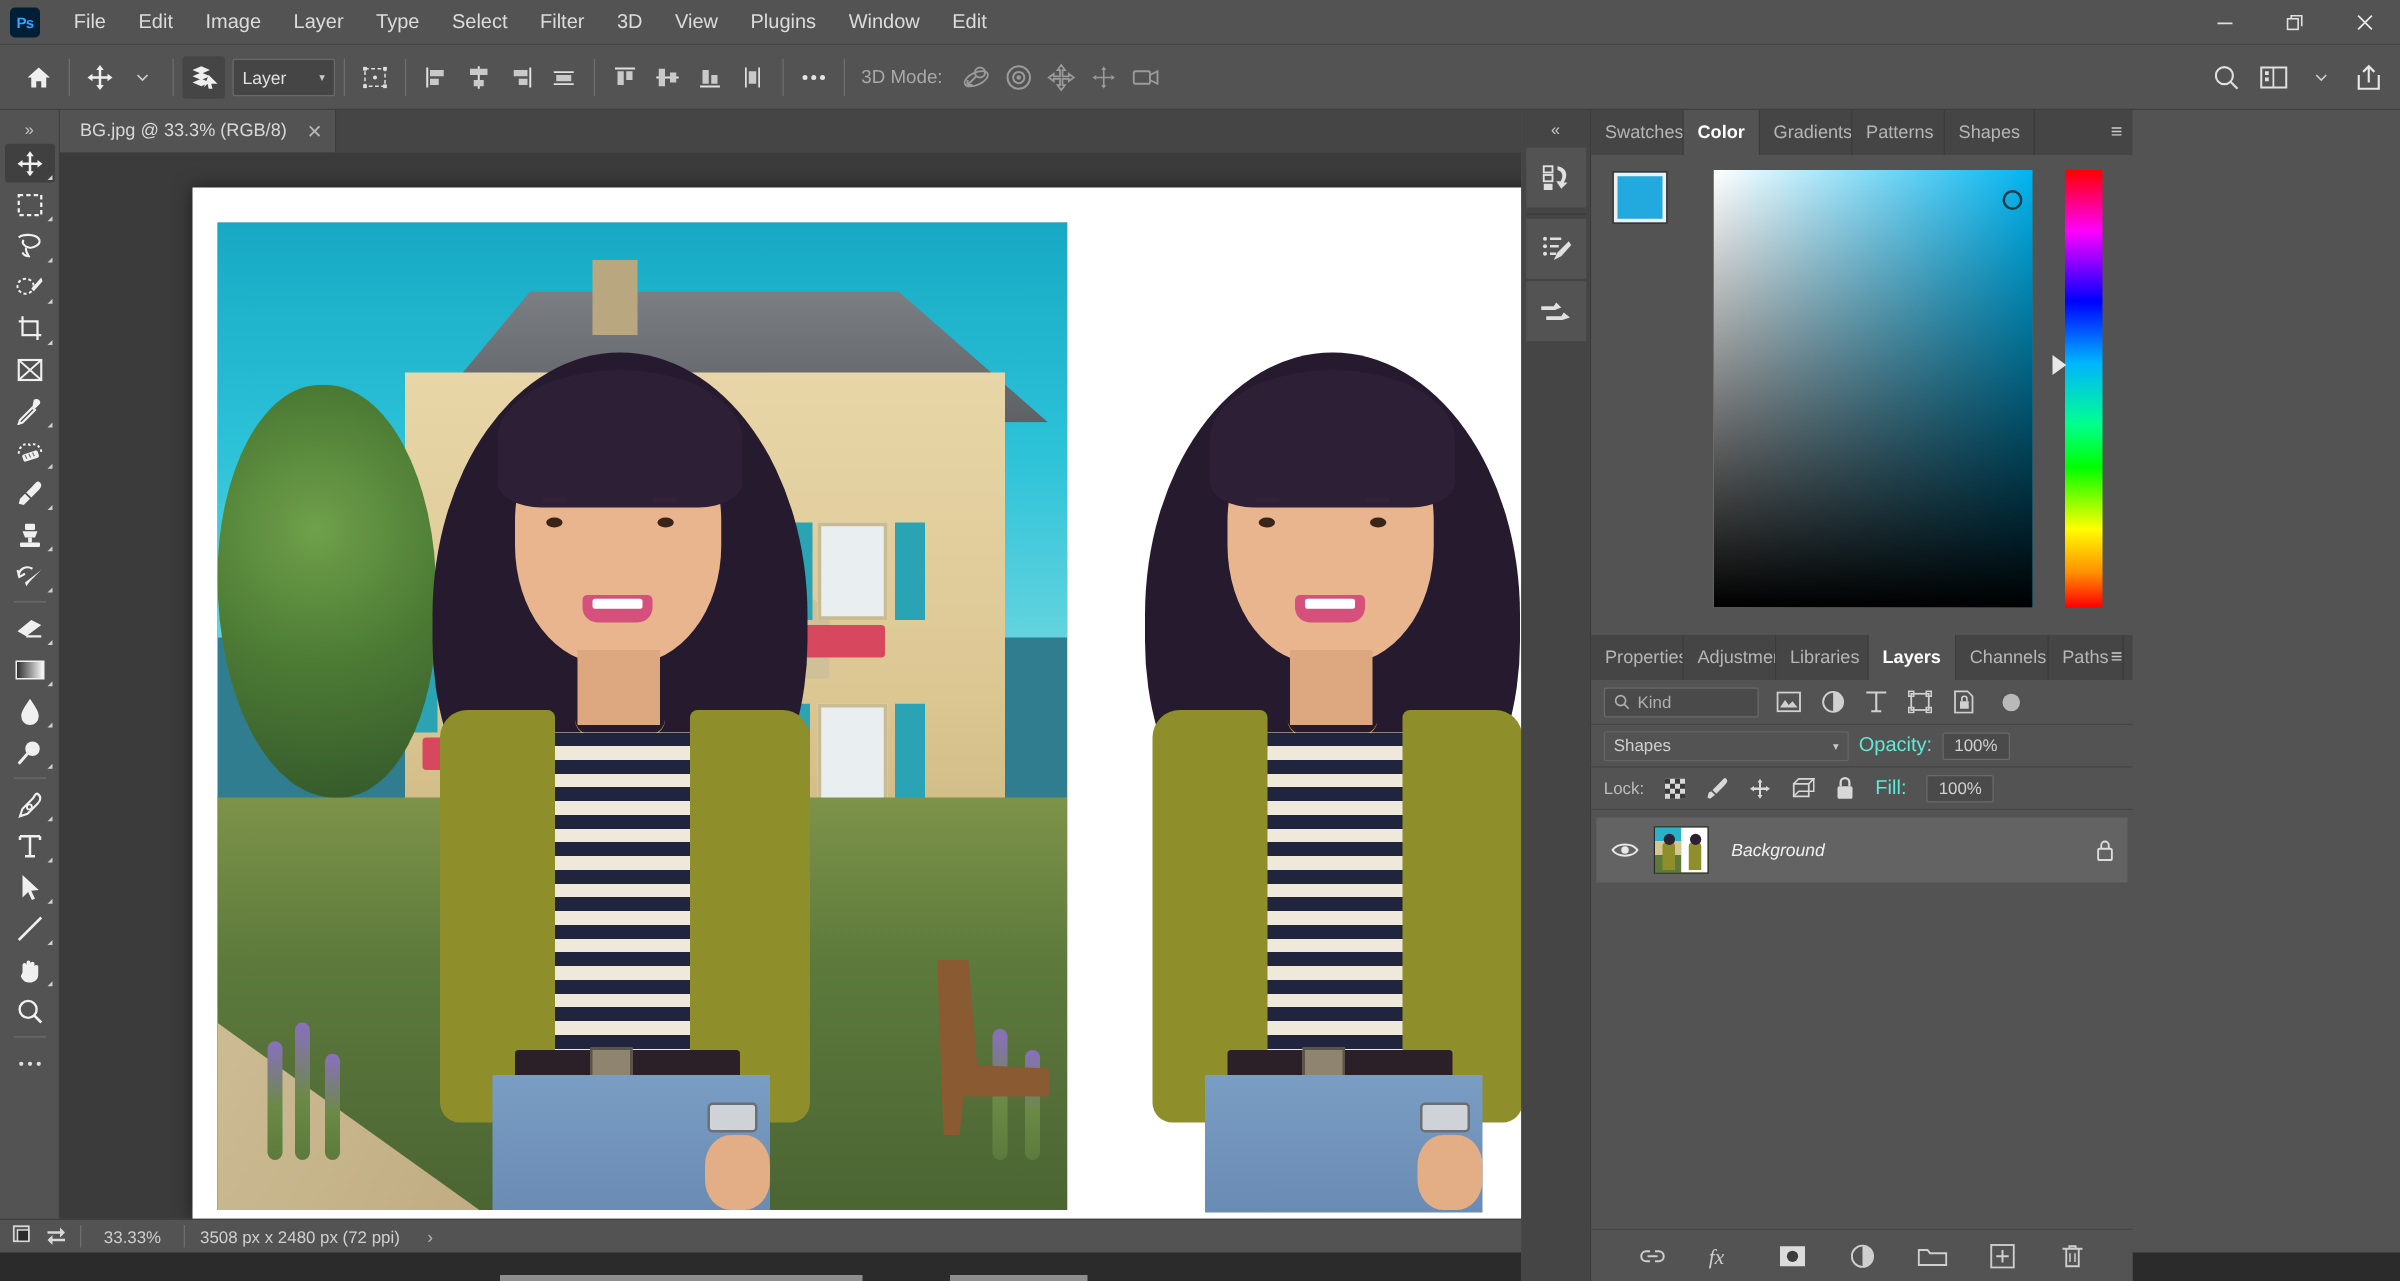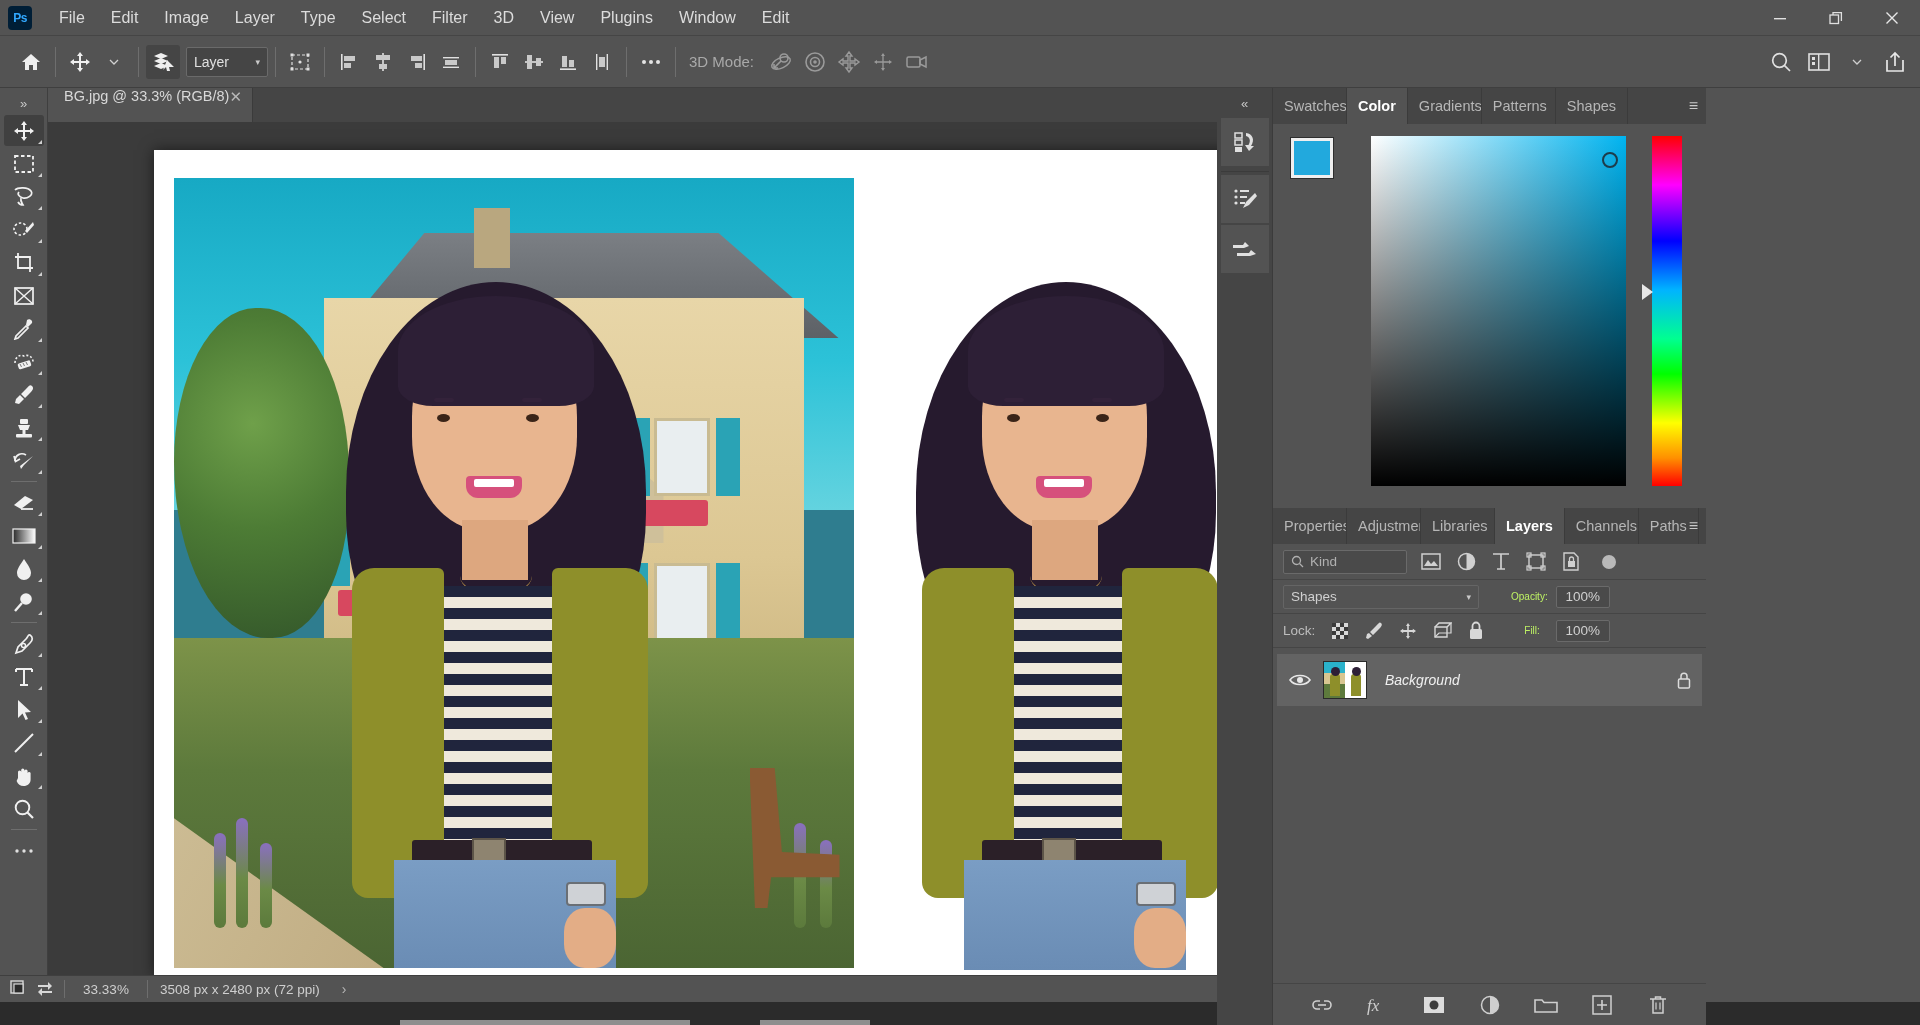--- a/index.html
+++ b/index.html
@@ -74,22 +74,22 @@
     border-left: 4px solid transparent; border-bottom: 4px solid #d0d0d0;
   }
   .tb-div { width: 26px; height: 1px; background: #6e6e6e; margin: 4px 0; }
 
   
   .tabbar {
     position: absolute; left: 48px; top: 88px; width: 1383px; height: 34px;
     background: #454545; display: flex; align-items: flex-end;
   }
   .doc-tab {
-    height: 34px; background: #535353; display: flex; 
-    padding: 0 10px 0 16px; font-size: 14.5px; color: #d8d8d8; gap: 0;
+    height: 34px; background: #535353; display: flex; align-items: center;
+    padding: 0 10px 0 16px; font-size: 14.5px; color: #d8d8d8; gap: 16px;
     border-right: 1px solid #3b3b3b;
     margin-top: 44px;
   }
   .tab-close { font-size: 15px; color: #b8b8b8; }
 
   
   .canvas-area {
     position: absolute; left: 48px; top: 122px; width: 1383px; height: 870px;
     background: #3b3b3b; display: flex; align-items: flex-start; justify-content: center;
     padding-top: 28px; overflow: hidden;
@@ -226,21 +226,21 @@
   .filter-row { height:36px; display:flex; align-items:center; padding:0 10px; gap:14px;
     border-bottom:1px solid #454545; }
   .kind-box { width:124px; height:24px; background:#4a4a4a; border:1px solid #6a6a6a; border-radius:2px;
     display:flex; align-items:center; gap:6px; padding:0 7px; font-size:13.5px; color:#b0b0b0; }
   .filter-icons { display:flex; align-items:center; gap:16px; color:#cfcfcf; }
   .toggle-dot { width:14px;height:14px;border-radius:50%;background:#b9b9b9; margin-left:6px; }
   .blend-row { height:34px; display:flex; align-items:center; padding:0 10px; gap:8px;
     border-bottom:1px solid #454545; }
   .blend-dd { width:196px; height:24px; background:#535353; border:1px solid #656565; border-radius:2px;
     display:flex; align-items:center; justify-content:space-between; padding:0 7px; font-size:13.5px; color:#d0d0d0; }
-  .op-label { font-size:10px; color:#bef264; margin-left:24px; }
+  .op-label { font-size:16px; color:#5eead4; margin-left:0; }
   .op-val { width:54px; height:22px; background:#4a4a4a; border:1px solid #6a6a6a; border-radius:2px;
     font-size:13.5px; color:#d0d0d0; display:flex; align-items:center; justify-content:center; }
   .lock-row { height:34px; display:flex; align-items:center; padding:0 10px; gap:16px;
     border-bottom:1px solid #454545; }
   .lock-label { font-size:13.5px; color:#bdbdbd; }
   .lock-icons { display:flex; align-items:center; gap:16px; color:#cfcfcf; }
   .layer-list { flex:1; padding-top:6px; }
   .layer-row { height:52px; margin:0 4px; background:#636363; display:flex; align-items:center;
     padding: 0 10px 0 0; }
   .eye-cell { width:46px; display:flex; align-items:center; justify-content:center; color:#e0e0e0; }

